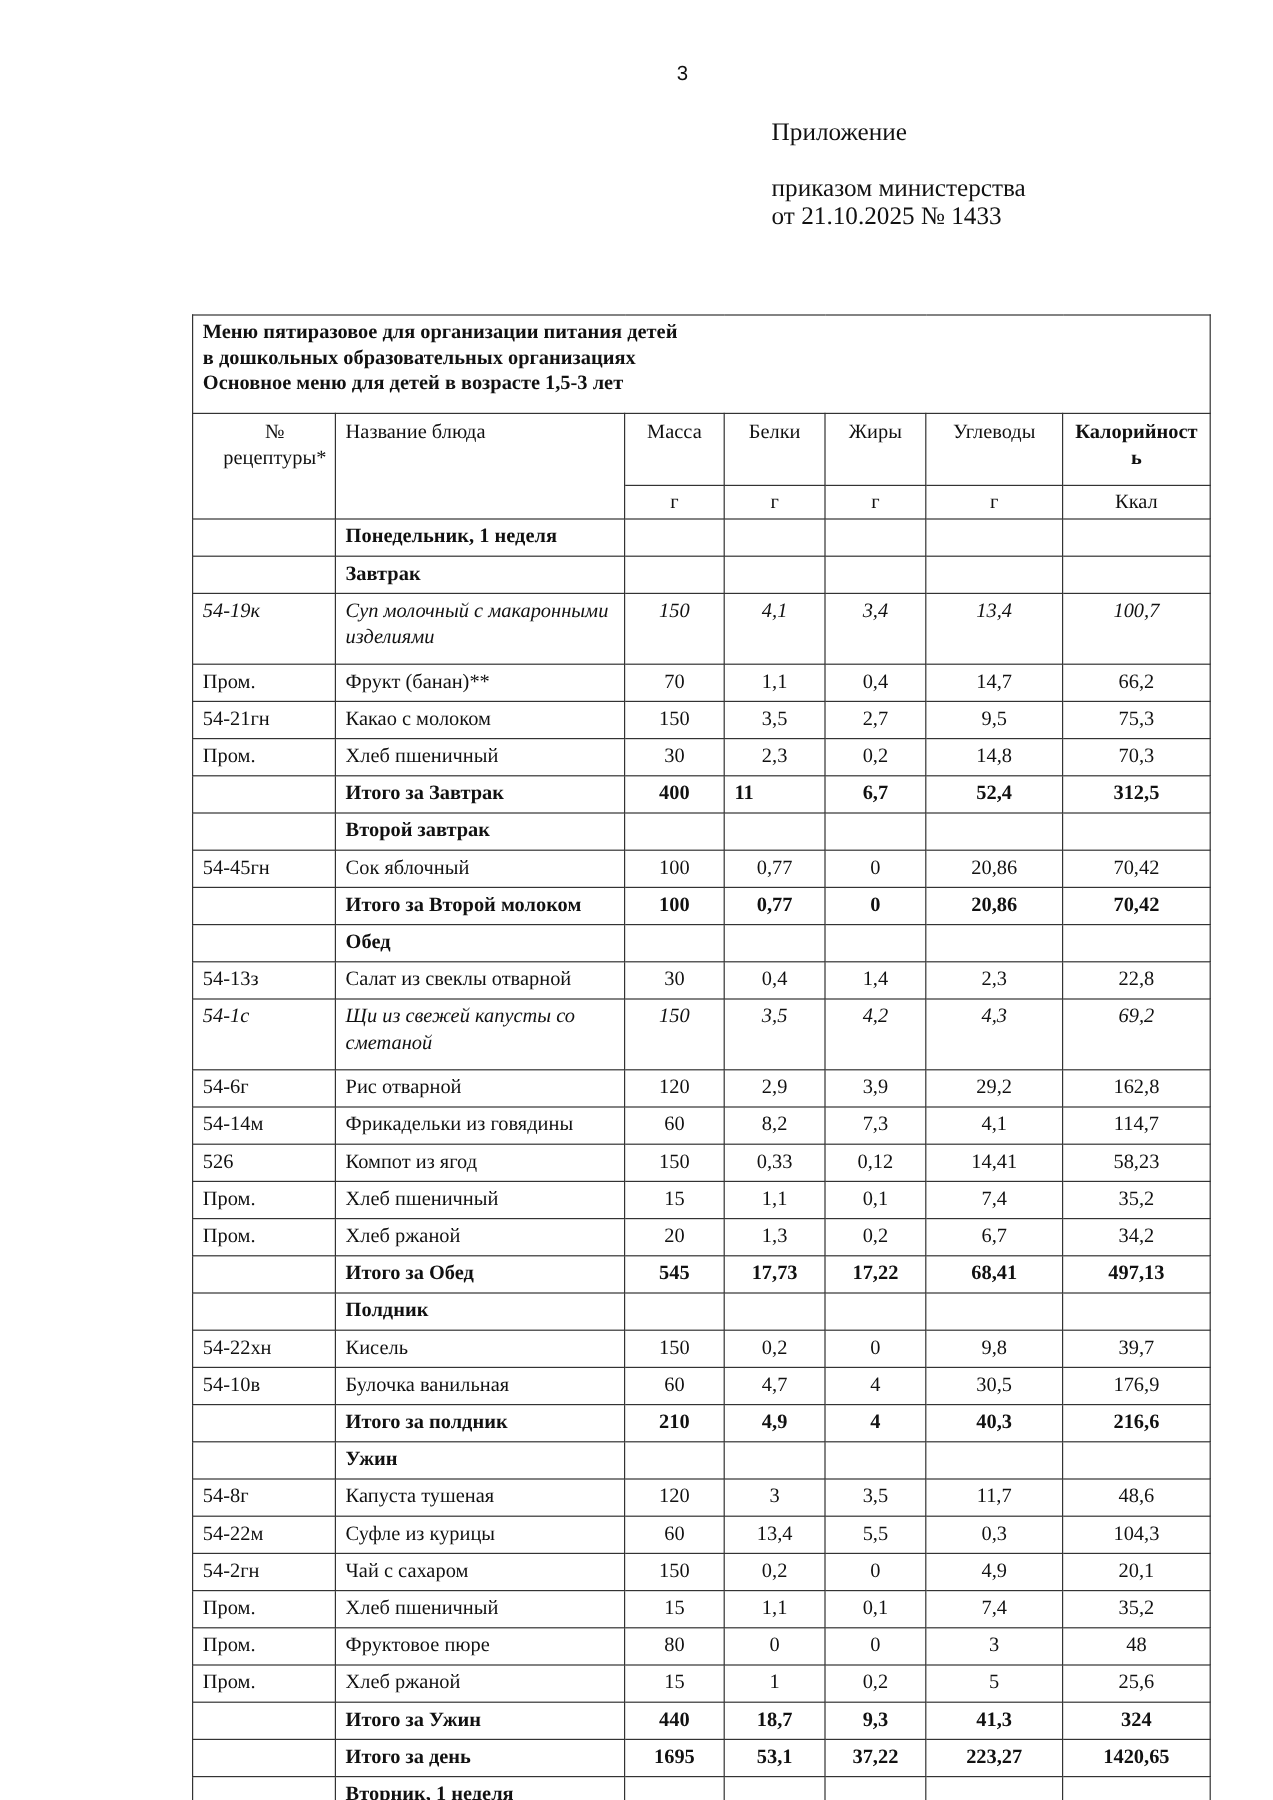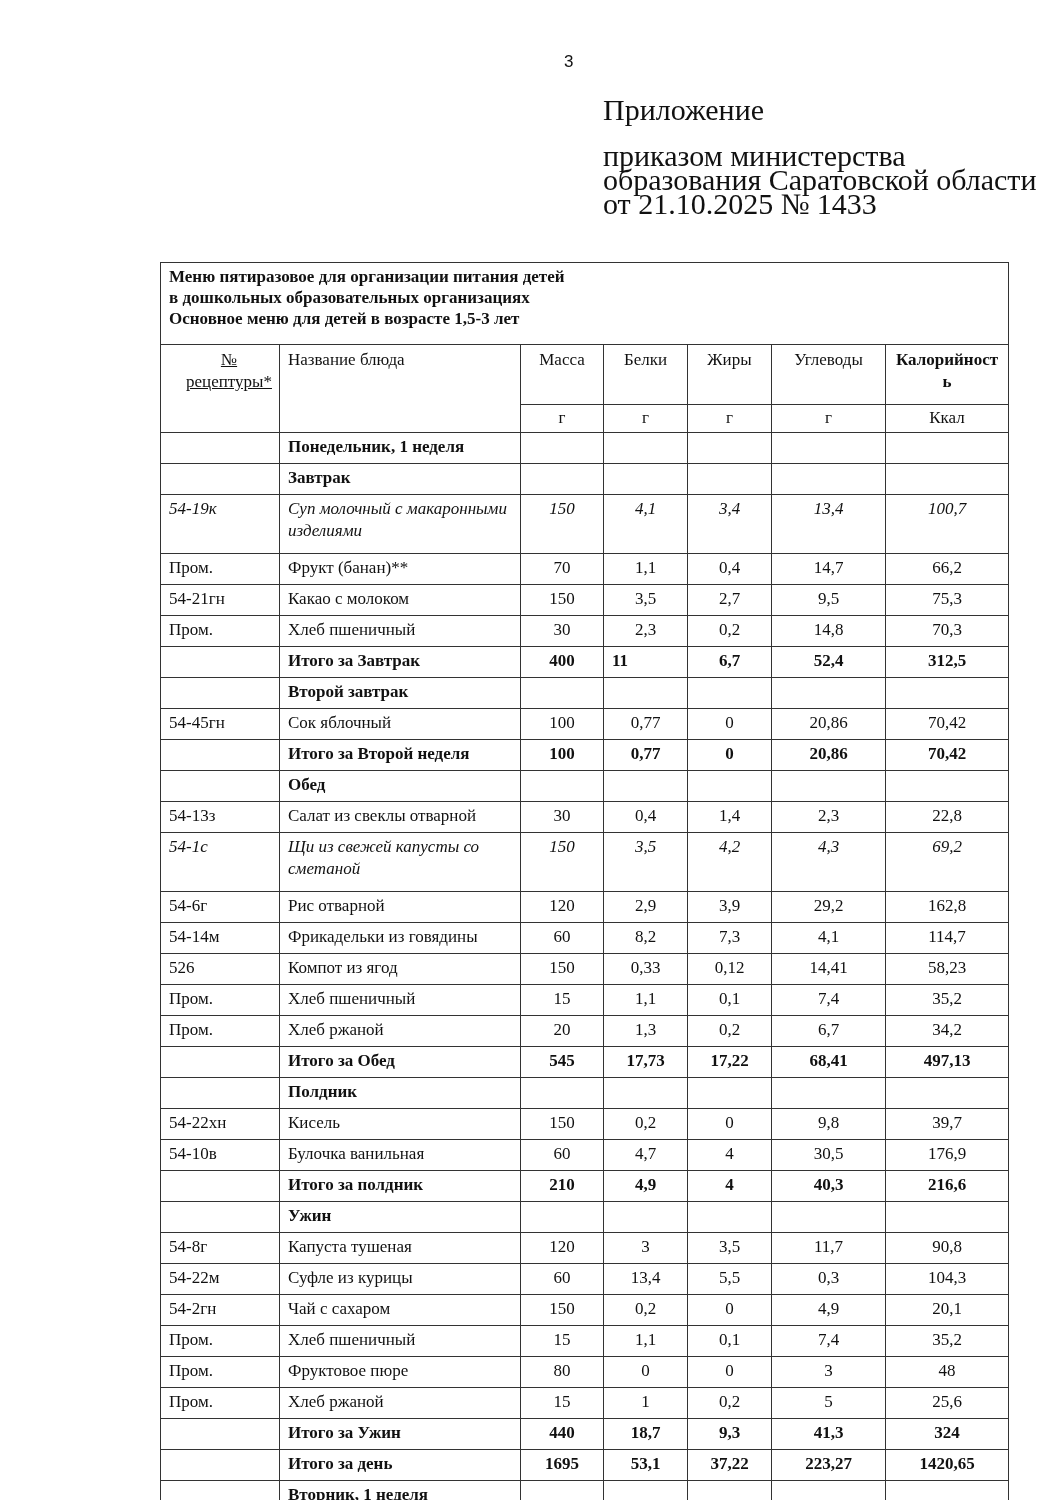--- a/index.html
+++ b/index.html
@@ -1,18 +1,18 @@
 <!DOCTYPE html>
 <html><head>
 <meta charset="utf-8">
 <style>
   html, body { margin: 0; padding: 0; background: #ffffff; }
   body { width: 1061px; height: 1500px; position: relative; font-family: "Liberation Serif", serif; color: #111; }
   .page-num { position: absolute; left: 564px; top: 52px; font-family: "Liberation Sans", sans-serif; font-size: 17px; }
-  .approval { position: absolute; left: 603px; top: 98px; font-size: 30px; line-height: 24px; }
+  .approval { position: absolute; left: 643px; top: 98px; font-size: 21px; line-height: 24px; }
   .approval .appendix { margin-bottom: 22px; }
   table.menu { position: absolute; left: 160px; top: 262px; border-collapse: collapse; table-layout: fixed; width: 849px; }
   table.menu td { border: 1px solid #333; font-size: 17px; padding: 0 8px; vertical-align: top; line-height: 22px; }
   table.menu col.c0 { width: 119px; } col.c1 { width: 241px; } col.c2 { width: 83px; } col.c3 { width: 84px; }
   col.c4 { width: 84px; } col.c5 { width: 114px; } col.c6 { width: 123px; }
   .title-cell { text-align: left; font-weight: bold; height: 78px; padding-top: 3px !important; line-height: 21px !important; }
   .num { text-align: center; }
   .bold { font-weight: bold; }
   tr.r1 td { height: 27px; padding-top: 3px; }
   tr.r2 td { height: 55px; padding-top: 3px; font-style: italic; }
@@ -20,21 +20,20 @@
   tr.unit td { height: 25px; padding-top: 2px; }
 </style>
 </head>
 <body>
 
 <div class="page-num">3</div>
 
 <div class="approval">
   <div class="appendix">Приложение</div>
   <div>приказом министерства</div>
-  <div>образования Саратовской области</div>
   <div>от 21.10.2025 № 1433</div>
 </div>
 
 <table class="menu">
   <colgroup>
     <col class="c0">
       <col class="c1">
       <col class="c2">
       <col class="c3">
       <col class="c4">
@@ -43,21 +42,21 @@
   </colgroup>
   <tbody id="tbody">
     <tr>
       <td colspan="7" class="title-cell">
         <div>Меню пятиразовое для организации питания детей</div>
         <div>в дошкольных образовательных организациях</div>
         <div>Основное меню для детей в возрасте 1,5-3 лет</div>
       </td>
     </tr>
     <tr class="hdr">
-      <td rowspan="2" class="num" style="padding-left:18px;padding-right:0;text-decoration:underline;">
+      <td rowspan="2" class="num" style="padding-left:18px;padding-right:0;">
         <span>№ рецептуры*</span>
       </td>
       <td rowspan="2">Название блюда</td>
       <td class="num">Масса</td>
       <td class="num">Белки</td>
       <td class="num">Жиры</td>
       <td class="num">Углеводы</td>
       <td class="num" style="word-break:break-all;font-weight:bold;">Калорийность</td>
     </tr>
     <tr class="unit">
@@ -143,21 +142,21 @@
         <td>54-45гн</td>
         <td>Сок яблочный</td>
         <td class="num">100</td>
         <td class="num">0,77</td>
         <td class="num">0</td>
         <td class="num">20,86</td>
         <td class="num">70,42</td>
       </tr>
       <tr class="r1">
         <td></td>
-        <td class="bold">Итого за Второй неделя</td>
+        <td class="bold">Итого за Второй молоком</td>
         <td class="num bold">100</td>
         <td class="num bold">0,77</td>
         <td class="num bold">0</td>
         <td class="num bold">20,86</td>
         <td class="num bold">70,42</td>
       </tr>
       <tr class="r1">
         <td></td>
         <td class="bold">Обед</td>
         <td class="num bold"></td>
@@ -283,21 +282,21 @@
         <td class="num bold"></td>
         <td class="num bold"></td>
       </tr>
       <tr class="r1">
         <td>54-8г</td>
         <td>Капуста тушеная</td>
         <td class="num">120</td>
         <td class="num">3</td>
         <td class="num">3,5</td>
         <td class="num">11,7</td>
-        <td class="num">90,8</td>
+        <td class="num">48,6</td>
       </tr>
       <tr class="r1">
         <td>54-22м</td>
         <td>Суфле из курицы</td>
         <td class="num">60</td>
         <td class="num">13,4</td>
         <td class="num">5,5</td>
         <td class="num">0,3</td>
         <td class="num">104,3</td>
       </tr>

